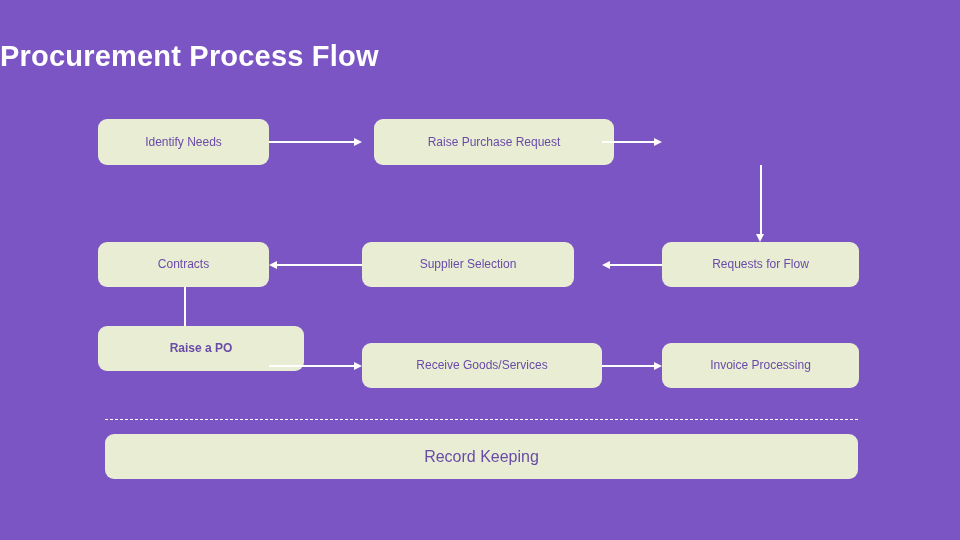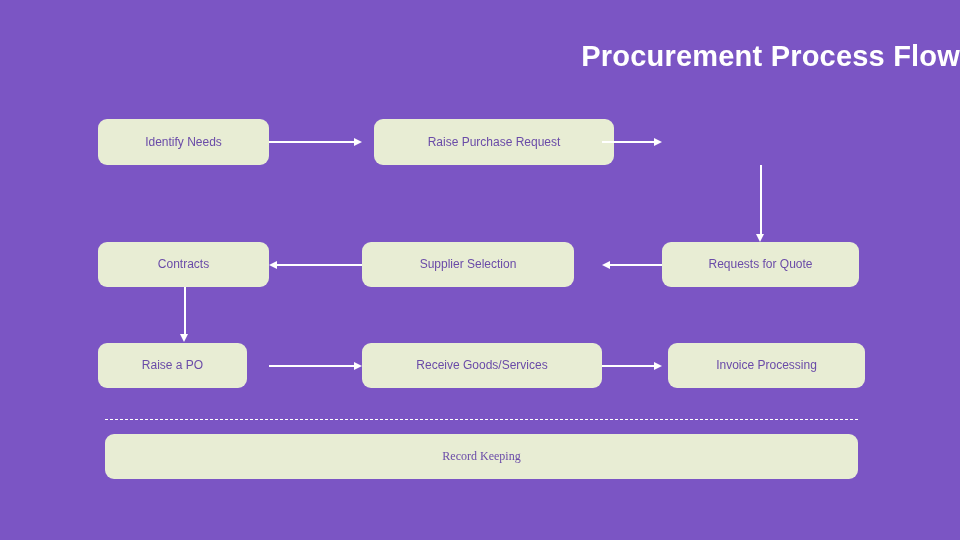--- a/index.html
+++ b/index.html
@@ -19,21 +19,21 @@
     height: 540px;
     background: #7b55c4;
   }
 
   
   .title {
     position: absolute;
     left: 0;
     top: 36px;
     width: 960px;
-    text-align: right;
+    text-align: left;
     font-size: 29px;
     font-weight: bold;
     color: #ffffff;
     letter-spacing: 0.2px;
     line-height: 40px;
   }
 
   
   .node {
     position: absolute;
@@ -54,26 +54,26 @@
   #node-identify-needs   { left: 98px;  top: 119px; width: 171px; height: 46px; }
   #node-raise-pr         { left: 362px; top: 119px; width: 240px; height: 46px; margin-left: 12px; }
   #node-budget-approval  { left: 662px; top: 119px; width: 197px; height: 46px; }
 
   
   #node-contracts        { left: 98px;  top: 242px; width: 171px; height: 45px; }
   #node-supplier-sel     { left: 362px; top: 242px; width: 212px; height: 45px; }
   #node-rfq              { left: 662px; top: 242px; width: 197px; height: 45px; }
 
   
-  #node-raise-po         { left: 98px;  top: 343px; width: 149px; height: 45px; }
+  #node-raise-po         { left: 98px;  top: 326px; width: 206px; height: 45px; font-weight: bold; }
   #node-receive-goods    { left: 362px; top: 343px; width: 240px; height: 45px; }
-  #node-invoice-proc     { left: 662px; top: 343px; width: 197px; height: 45px; margin-left: 6px; }
+  #node-invoice-proc     { left: 662px; top: 343px; width: 197px; height: 45px; }
 
   
-  #node-record-keeping   { left: 105px; top: 434px; width: 753px; height: 45px; font-size: 12px; font-family: Liberation Serif, serif; }
+  #node-record-keeping   { left: 105px; top: 434px; width: 753px; height: 45px; font-size: 16px; }
 
   
   .hline {
     position: absolute;
     height: 1.6px;
     background: #ffffff;
   }
   .vline {
     position: absolute;
     width: 1.6px;
@@ -160,21 +160,21 @@
   <div class="node" id="node-contracts">Contracts</div>
 
   <div class="hline" id="conn-r2-b-line"></div>
   <div class="arrowhead arrow-left" id="conn-r2-b-head"></div>
 
   <div class="node" id="node-supplier-sel">Supplier Selection</div>
 
   <div class="hline" id="conn-r2-a-line"></div>
   <div class="arrowhead arrow-left" id="conn-r2-a-head"></div>
 
-  <div class="node" id="node-rfq">Requests for Quote</div>
+  <div class="node" id="node-rfq">Requests for Flow</div>
 
   <div class="vline" id="conn-v2-line"></div>
   <div class="arrowhead arrow-down" id="conn-v2-head"></div>
 
   <div class="node" id="node-raise-po">Raise a PO</div>
 
   <div class="hline" id="conn-r3-a-line"></div>
   <div class="arrowhead arrow-right" id="conn-r3-a-head"></div>
 
   <div class="node" id="node-receive-goods">Receive Goods/Services</div>

